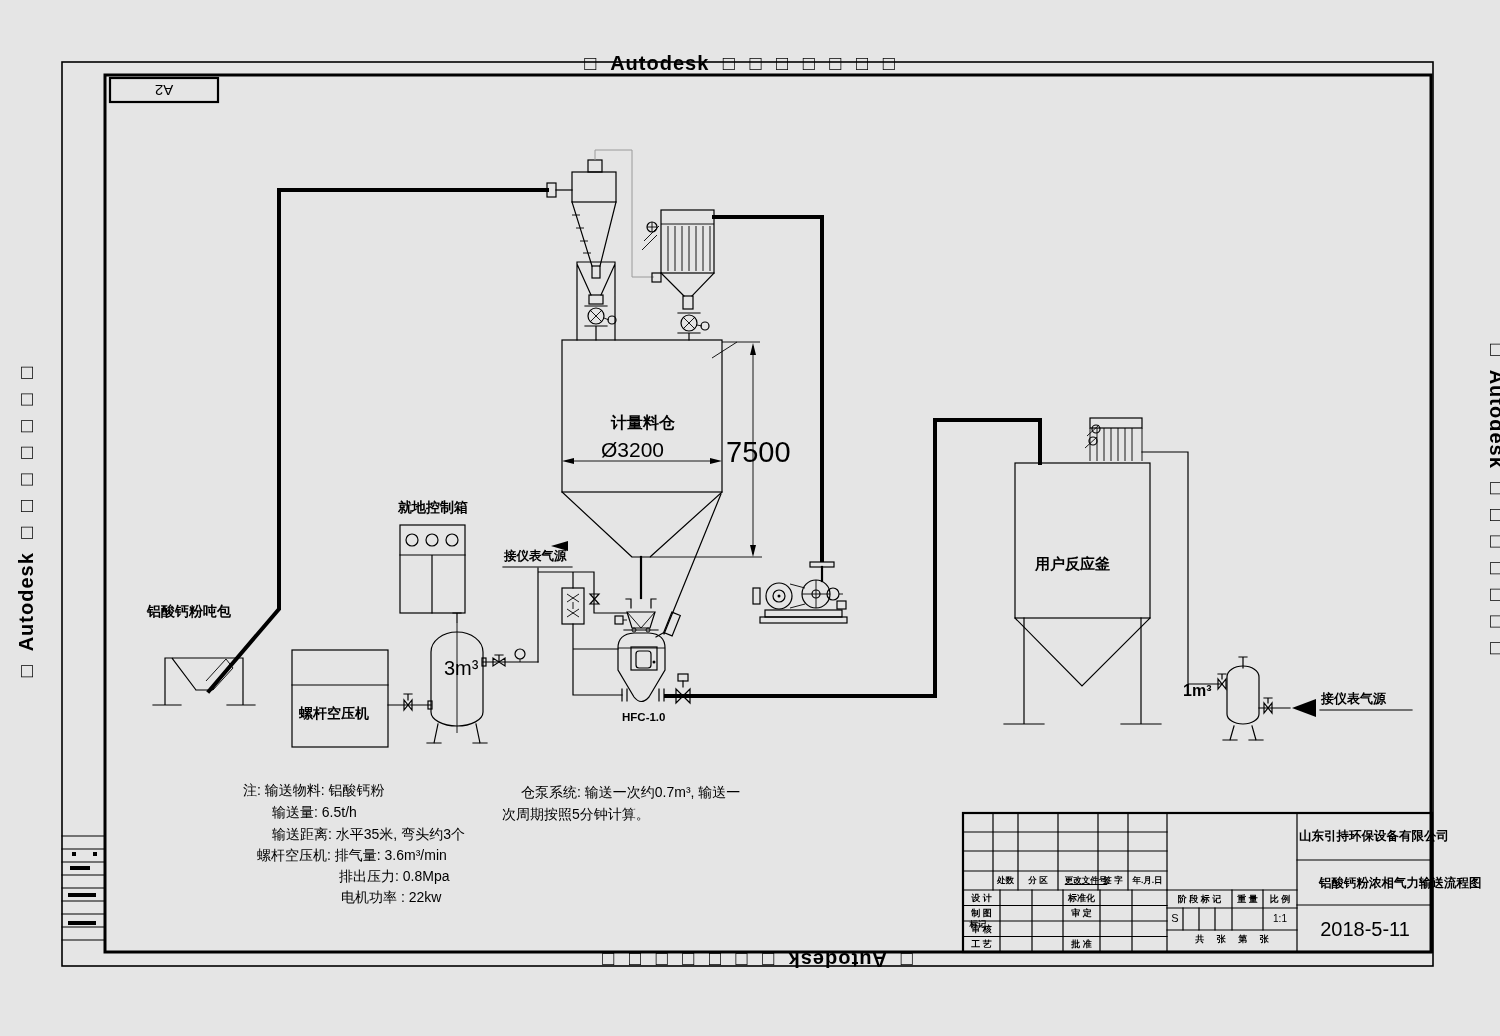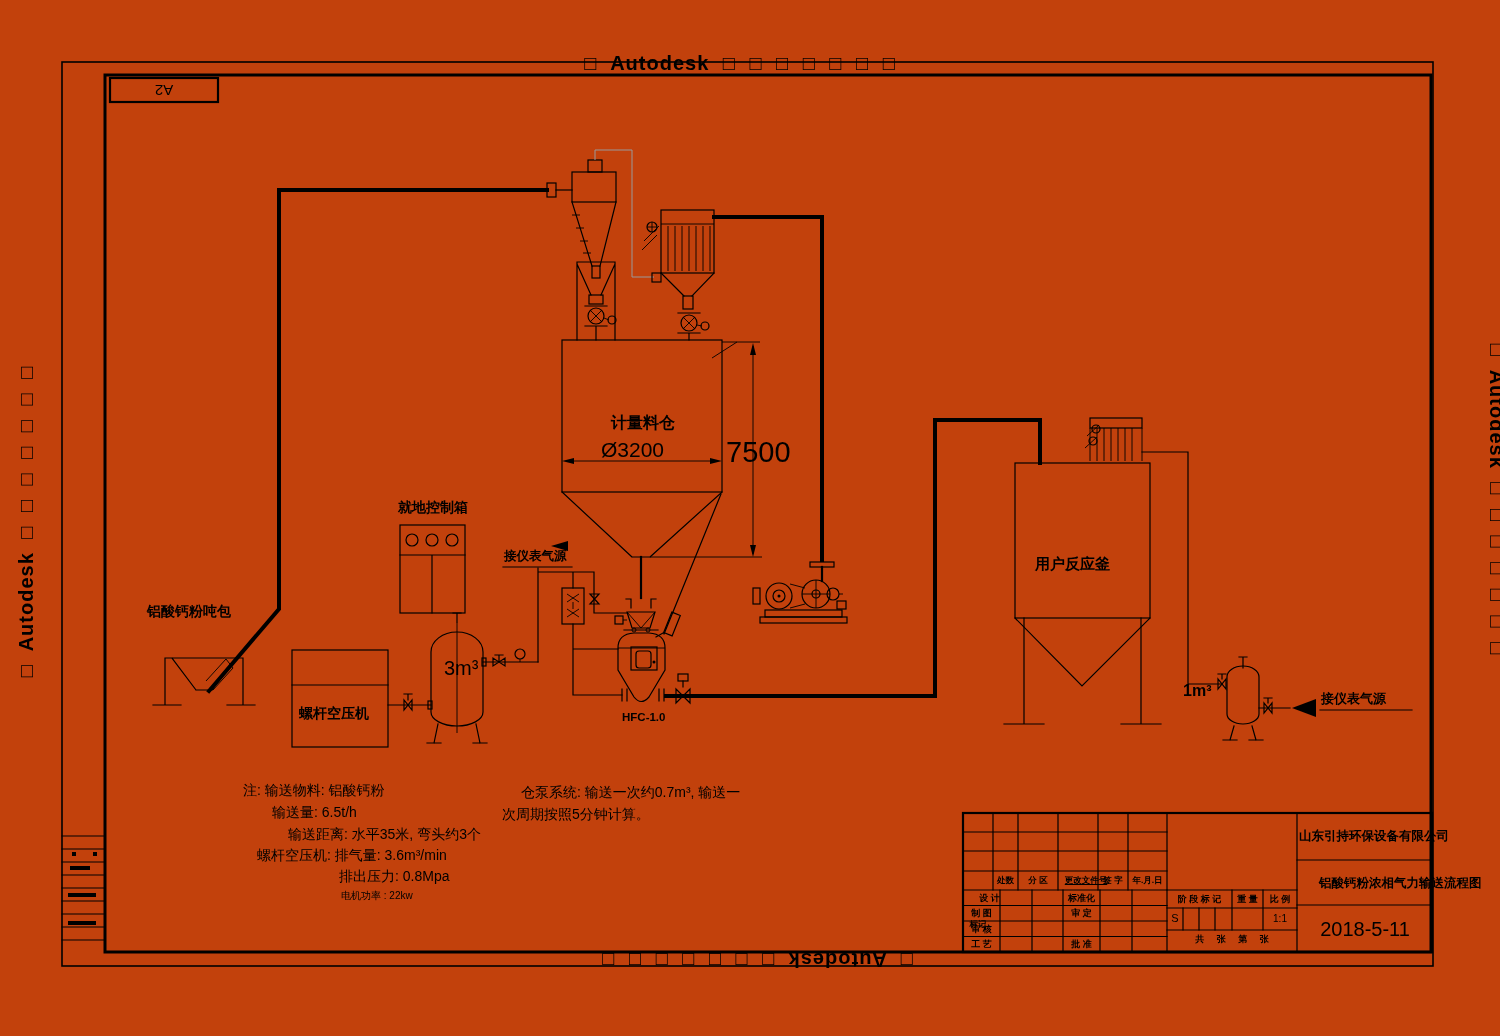--- a/index.html
+++ b/index.html
@@ -1,16 +1,16 @@
 <!DOCTYPE html>
 <html><head>
 <meta charset="utf-8">
 <style>
   html,body{margin:0;padding:0;background:#ffffff;}
-  #stage{position:relative;width:1500px;height:1036px;background:#c2410c;overflow:hidden;
+  #stage{position:relative;width:1500px;height:1036px;background:#e5e5e5;overflow:hidden;
          font-family:"Liberation Sans",sans-serif;color:#000;}
   #stage svg{position:absolute;left:0;top:0;}
   svg .ln{stroke:#000;fill:none;stroke-width:1.2;stroke-linecap:square;}
   svg .thk{stroke:#000;fill:none;stroke-width:4;stroke-linecap:square;}
   svg .md{stroke:#000;fill:none;stroke-width:2.2;stroke-linecap:square;}
   svg .thin{stroke:#000;fill:none;stroke-width:0.9;}
   svg .gray{stroke:#9a9a9a;fill:none;stroke-width:1;}
   svg .blk{fill:#000;stroke:none;}
   svg .frame1{stroke:#000;fill:none;stroke-width:1.6;}
   svg .frame2{stroke:#000;fill:none;stroke-width:3;}
@@ -235,39 +235,39 @@
 <div class="t" style="left:601px;top:438px;font-size:21px;">Ø3200</div>
 <div class="t" style="left:726px;top:437px;font-size:29px;">7500</div>
 <div class="t b" style="left:622px;top:711px;font-size:11.5px;">HFC-1.0</div>
 <div class="t b" style="left:504px;top:550px;font-size:12.5px;">接仪表气源</div>
 <div class="t b" style="left:1035px;top:556px;font-size:15px;">用户反应釜</div>
 <div class="t" style="left:1183px;top:682px;font-size:16px;font-weight:bold;">1m³</div>
 <div class="t b" style="left:1321px;top:692px;font-size:13px;">接仪表气源</div>
 
 <div class="t" style="left:243px;top:783px;font-size:14px;">注: 输送物料: 铝酸钙粉</div>
 <div class="t" style="left:272px;top:805px;font-size:14px;">输送量: 6.5t/h</div>
-<div class="t" style="left:272px;top:827px;font-size:14px;margin-left:16px;">输送距离: 水平35米, 弯头约3个</div>
+<div class="t" style="left:272px;top:827px;font-size:14px;">输送距离: 水平35米, 弯头约3个</div>
 <div class="t" style="left:257px;top:848px;font-size:14px;">螺杆空压机: 排气量: 3.6m³/min</div>
 <div class="t" style="left:339px;top:869px;font-size:14px;">排出压力: 0.8Mpa</div>
-<div class="t" style="left:341px;top:890px;font-size:10px;">电机功率 : 22kw</div>
+<div class="t" style="left:341px;top:890px;font-size:14px;">电机功率 : 22kw</div>
 <div class="t" style="left:521px;top:785px;font-size:14px;">仓泵系统: 输送一次约0.7m³, 输送一</div>
 <div class="t" style="left:502px;top:807px;font-size:14px;">次周期按照5分钟计算。</div>
 
 <div class="t b ctr" style="left:1299px;top:830px;width:132px;font-size:12.5px;">山东引持环保设备有限公司</div>
 <div class="t b ctr" style="left:1299px;top:877px;width:132px;font-size:12.5px;margin-left:20px;">铝酸钙粉浓相气力输送流程图</div>
 <div class="t ctr" style="left:1299px;top:918px;width:132px;font-size:20px;">2018-5-11</div>
 
 <div class="t b ctr" style="left:963px;top:876px;width:30px;font-size:8.5px;margin-top:44px;">标记</div>
 <div class="t b ctr" style="left:993px;top:876px;width:25px;font-size:8.5px;">处数</div>
 <div class="t b ctr" style="left:1018px;top:876px;width:40px;font-size:8.5px;">分 区</div>
 <div class="t b ctr" style="left:1058px;top:876px;width:56px;font-size:8.5px;text-decoration:underline;">更改文件号</div>
 <div class="t b ctr" style="left:1098px;top:876px;width:30px;font-size:8.5px;">签 字</div>
 <div class="t b ctr" style="left:1128px;top:876px;width:39px;font-size:8.5px;">年.月.日</div>
 
-<div class="t b ctr" style="left:963px;top:894px;width:37px;font-size:9px;margin-left:8px;">设 计</div>
+<div class="t b ctr" style="left:963px;top:894px;width:37px;font-size:9px;">设 计</div>
 <div class="t b ctr" style="left:963px;top:909px;width:37px;font-size:9px;">制 图</div>
 <div class="t b ctr" style="left:963px;top:925px;width:37px;font-size:9px;">审 核</div>
 <div class="t b ctr" style="left:963px;top:940px;width:37px;font-size:9px;">工 艺</div>
 <div class="t b ctr" style="left:1063px;top:894px;width:37px;font-size:9px;">标准化</div>
 <div class="t b ctr" style="left:1063px;top:909px;width:37px;font-size:9px;">审 定</div>
 <div class="t b ctr" style="left:1063px;top:940px;width:37px;font-size:9px;">批 准</div>
 
 <div class="t b ctr" style="left:1167px;top:895px;width:65px;font-size:9px;">阶 段 标 记</div>
 <div class="t b ctr" style="left:1232px;top:895px;width:31px;font-size:9px;">重 量</div>
 <div class="t b ctr" style="left:1263px;top:895px;width:34px;font-size:9px;">比 例</div>

